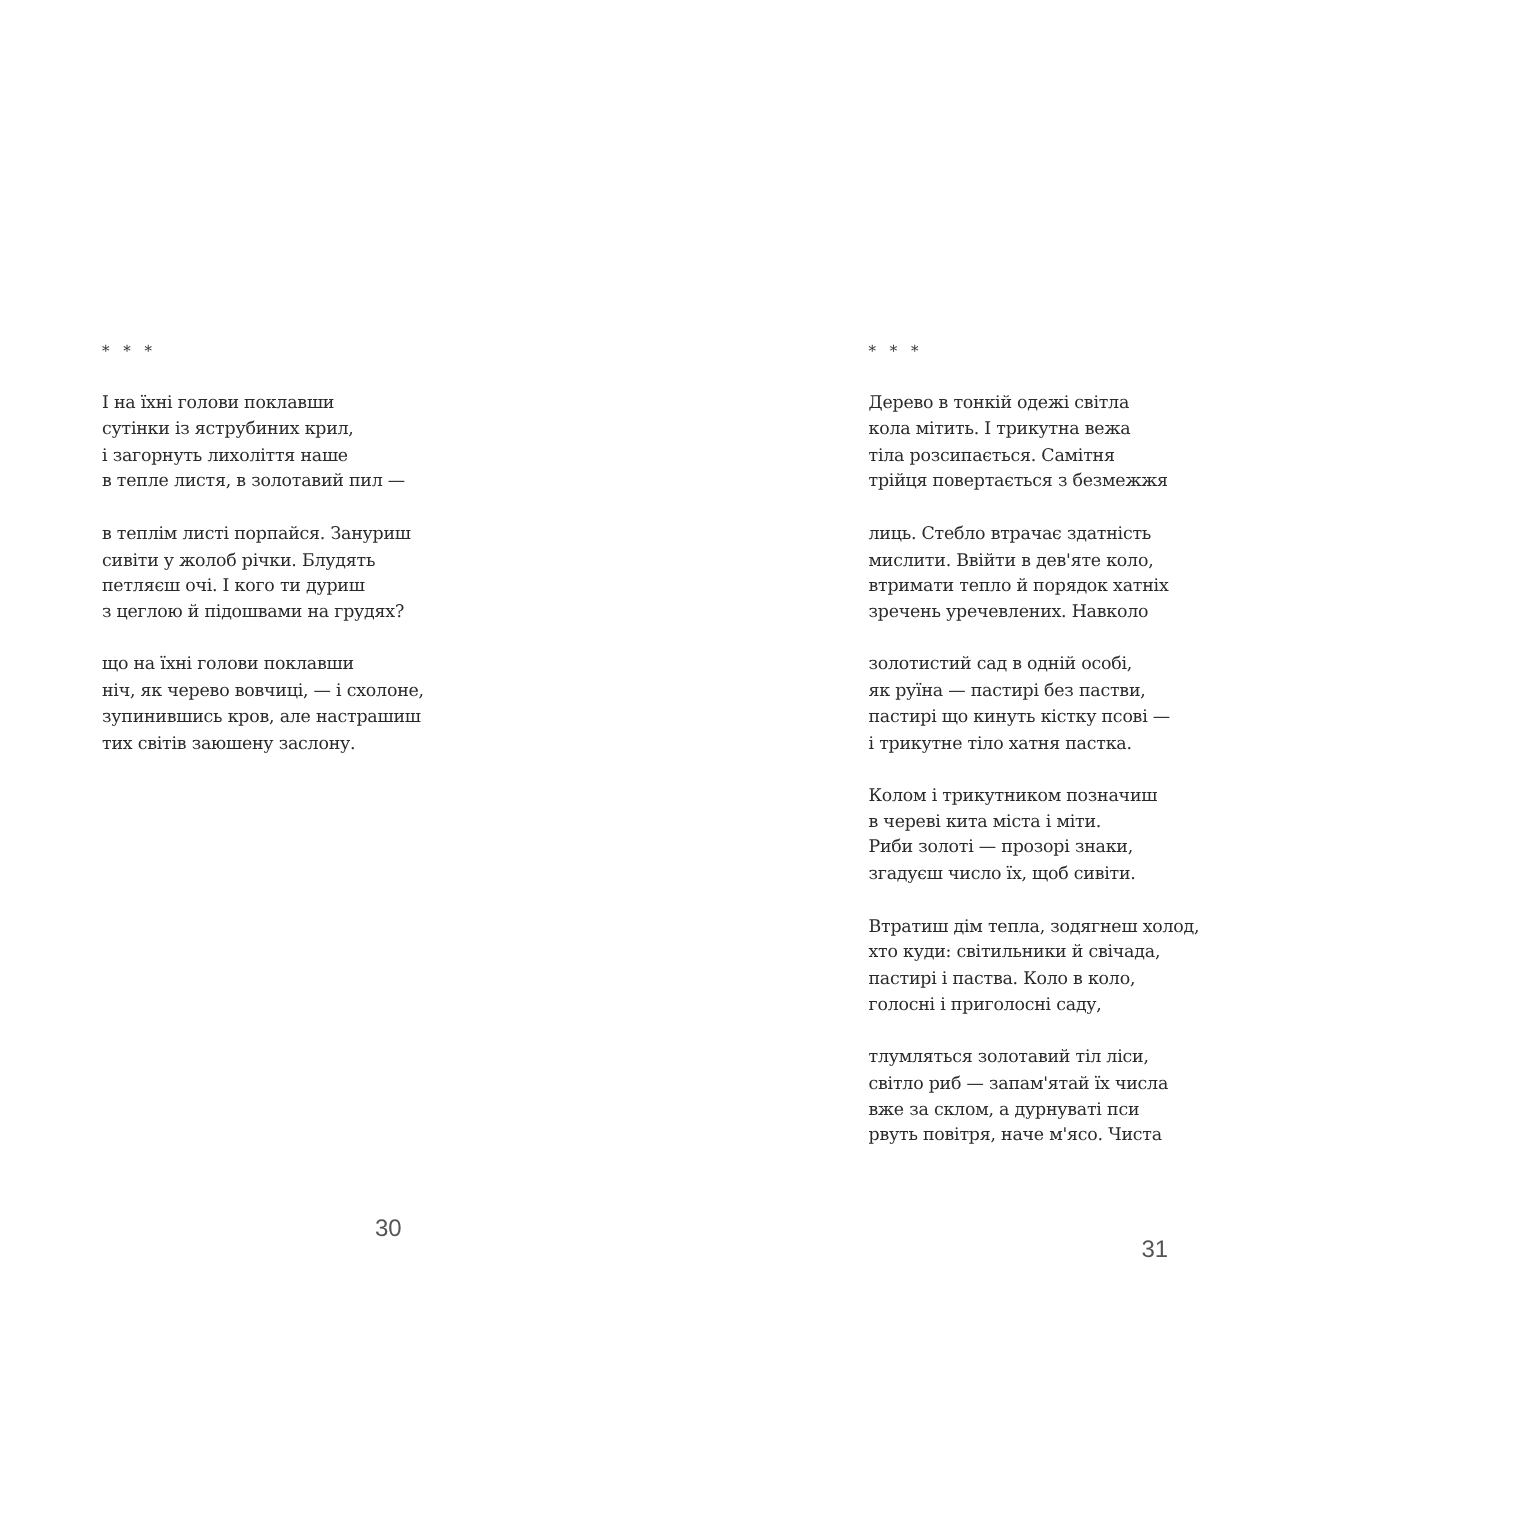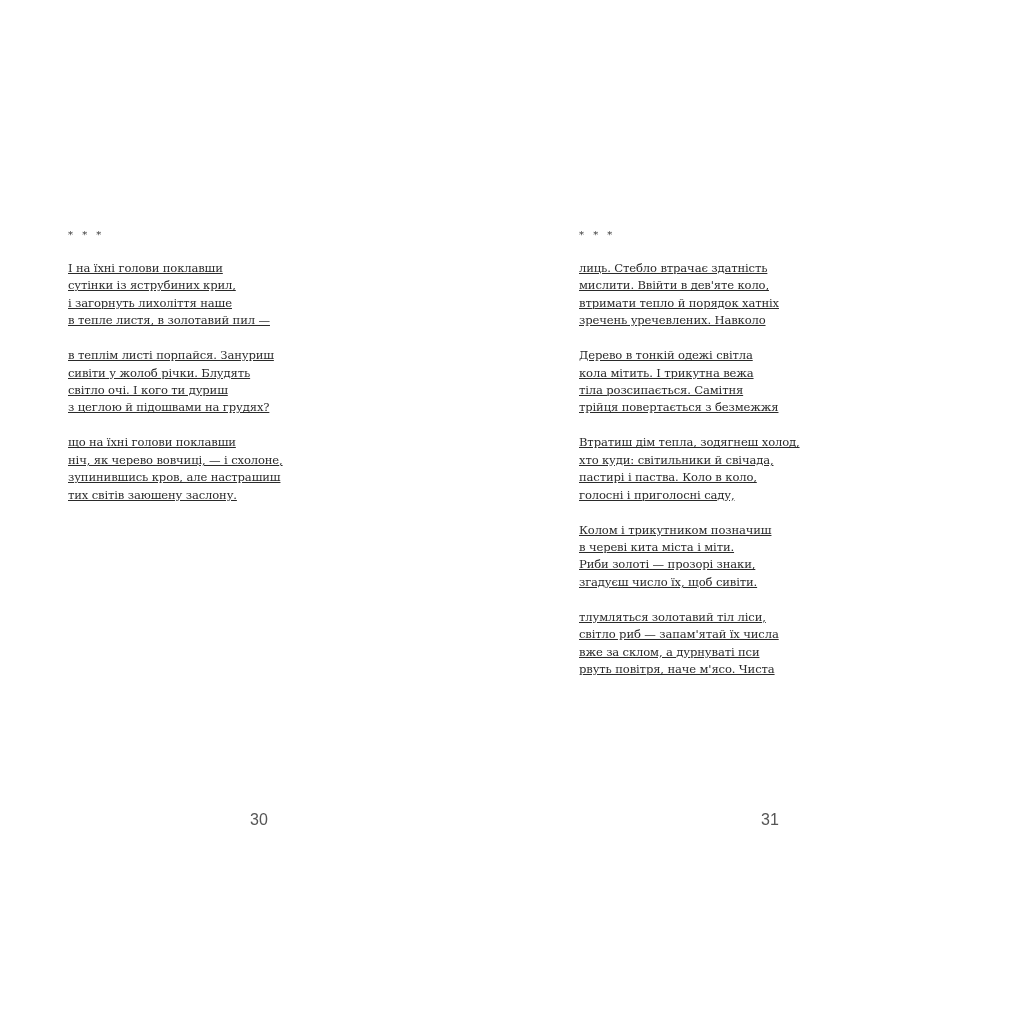--- a/index.html
+++ b/index.html
@@ -35,92 +35,97 @@
     .asterism {
       font-size: 10px;
       letter-spacing: 3px;
       height: 17px;
       line-height: 17px;
       margin-bottom: 17px;
       color: #333;
     }
     .stanza {
       margin-bottom: 17.6px;
-      text-decoration: underline;
     }
     .line {
       white-space: nowrap;
       display: block;
     }
     .page-number {
       position: absolute;
       top: 811px;
       font-family: "Liberation Sans", "DejaVu Sans", sans-serif;
       font-size: 16px;
       color: #555;
     }
     .page-left .page-number { left: 250px; }
-    .page-right .page-number { left: 249px; }
+    .page-right .page-number { left: 249px; margin-top: 14px; }
   </style>
 </head>
 <body>
 
 <div class="page page-left">
   <div class="poem">
     <div class="asterism">* * *</div>
 
     <div class="stanza">
       <span class="line">І на їхні голови поклавши</span>
       <span class="line">сутінки із яструбиних крил,</span>
       <span class="line">і загорнуть лихоліття наше</span>
       <span class="line">в тепле листя, в золотавий пил —</span>
     </div>
     <div class="stanza">
       <span class="line">в теплім листі порпайся. Зануриш</span>
       <span class="line">сивіти у жолоб річки. Блудять</span>
-      <span class="line">світло очі. І кого ти дуриш</span>
+      <span class="line">петляєш очі. І кого ти дуриш</span>
       <span class="line">з цеглою й підошвами на грудях?</span>
     </div>
     <div class="stanza">
       <span class="line">що на їхні голови поклавши</span>
       <span class="line">ніч, як черево вовчиці, — і схолоне,</span>
       <span class="line">зупинившись кров, але настрашиш</span>
       <span class="line">тих світів заюшену заслону.</span>
     </div>
   </div>
   <div class="page-number">30</div>
 </div>
 
 <div class="page page-right">
   <div class="poem">
     <div class="asterism">* * *</div>
 
     <div class="stanza">
+      <span class="line">Дерево в тонкій одежі світла</span>
+      <span class="line">кола мітить. І трикутна вежа</span>
+      <span class="line">тіла розсипається. Самітня</span>
+      <span class="line">трійця повертається з безмежжя</span>
+    </div>
+    <div class="stanza">
       <span class="line">лиць. Стебло втрачає здатність</span>
       <span class="line">мислити. Ввійти в дев'яте коло,</span>
       <span class="line">втримати тепло й порядок хатніх</span>
       <span class="line">зречень уречевлених. Навколо</span>
     </div>
     <div class="stanza">
-      <span class="line">Дерево в тонкій одежі світла</span>
-      <span class="line">кола мітить. І трикутна вежа</span>
-      <span class="line">тіла розсипається. Самітня</span>
-      <span class="line">трійця повертається з безмежжя</span>
+      <span class="line">золотистий сад в одній особі,</span>
+      <span class="line">як руїна — пастирі без пастви,</span>
+      <span class="line">пастирі що кинуть кістку псові —</span>
+      <span class="line">і трикутне тіло хатня пастка.</span>
+    </div>
+    <div class="stanza">
+      <span class="line">Колом і трикутником позначиш</span>
+      <span class="line">в череві кита міста і міти.</span>
+      <span class="line">Риби золоті — прозорі знаки,</span>
+      <span class="line">згадуєш число їх, щоб сивіти.</span>
     </div>
     <div class="stanza">
       <span class="line">Втратиш дім тепла, зодягнеш холод,</span>
       <span class="line">хто куди: світильники й свічада,</span>
       <span class="line">пастирі і паства. Коло в коло,</span>
       <span class="line">голосні і приголосні саду,</span>
-    </div>
-    <div class="stanza">
-      <span class="line">Колом і трикутником позначиш</span>
-      <span class="line">в череві кита міста і міти.</span>
-      <span class="line">Риби золоті — прозорі знаки,</span>
-      <span class="line">згадуєш число їх, щоб сивіти.</span>
     </div>
     <div class="stanza">
       <span class="line">тлумляться золотавий тіл ліси,</span>
       <span class="line">світло риб — запам'ятай їх числа</span>
       <span class="line">вже за склом, а дурнуваті пси</span>
       <span class="line">рвуть повітря, наче м'ясо. Чиста</span>
     </div>
   </div>
   <div class="page-number">31</div>
 </div>

